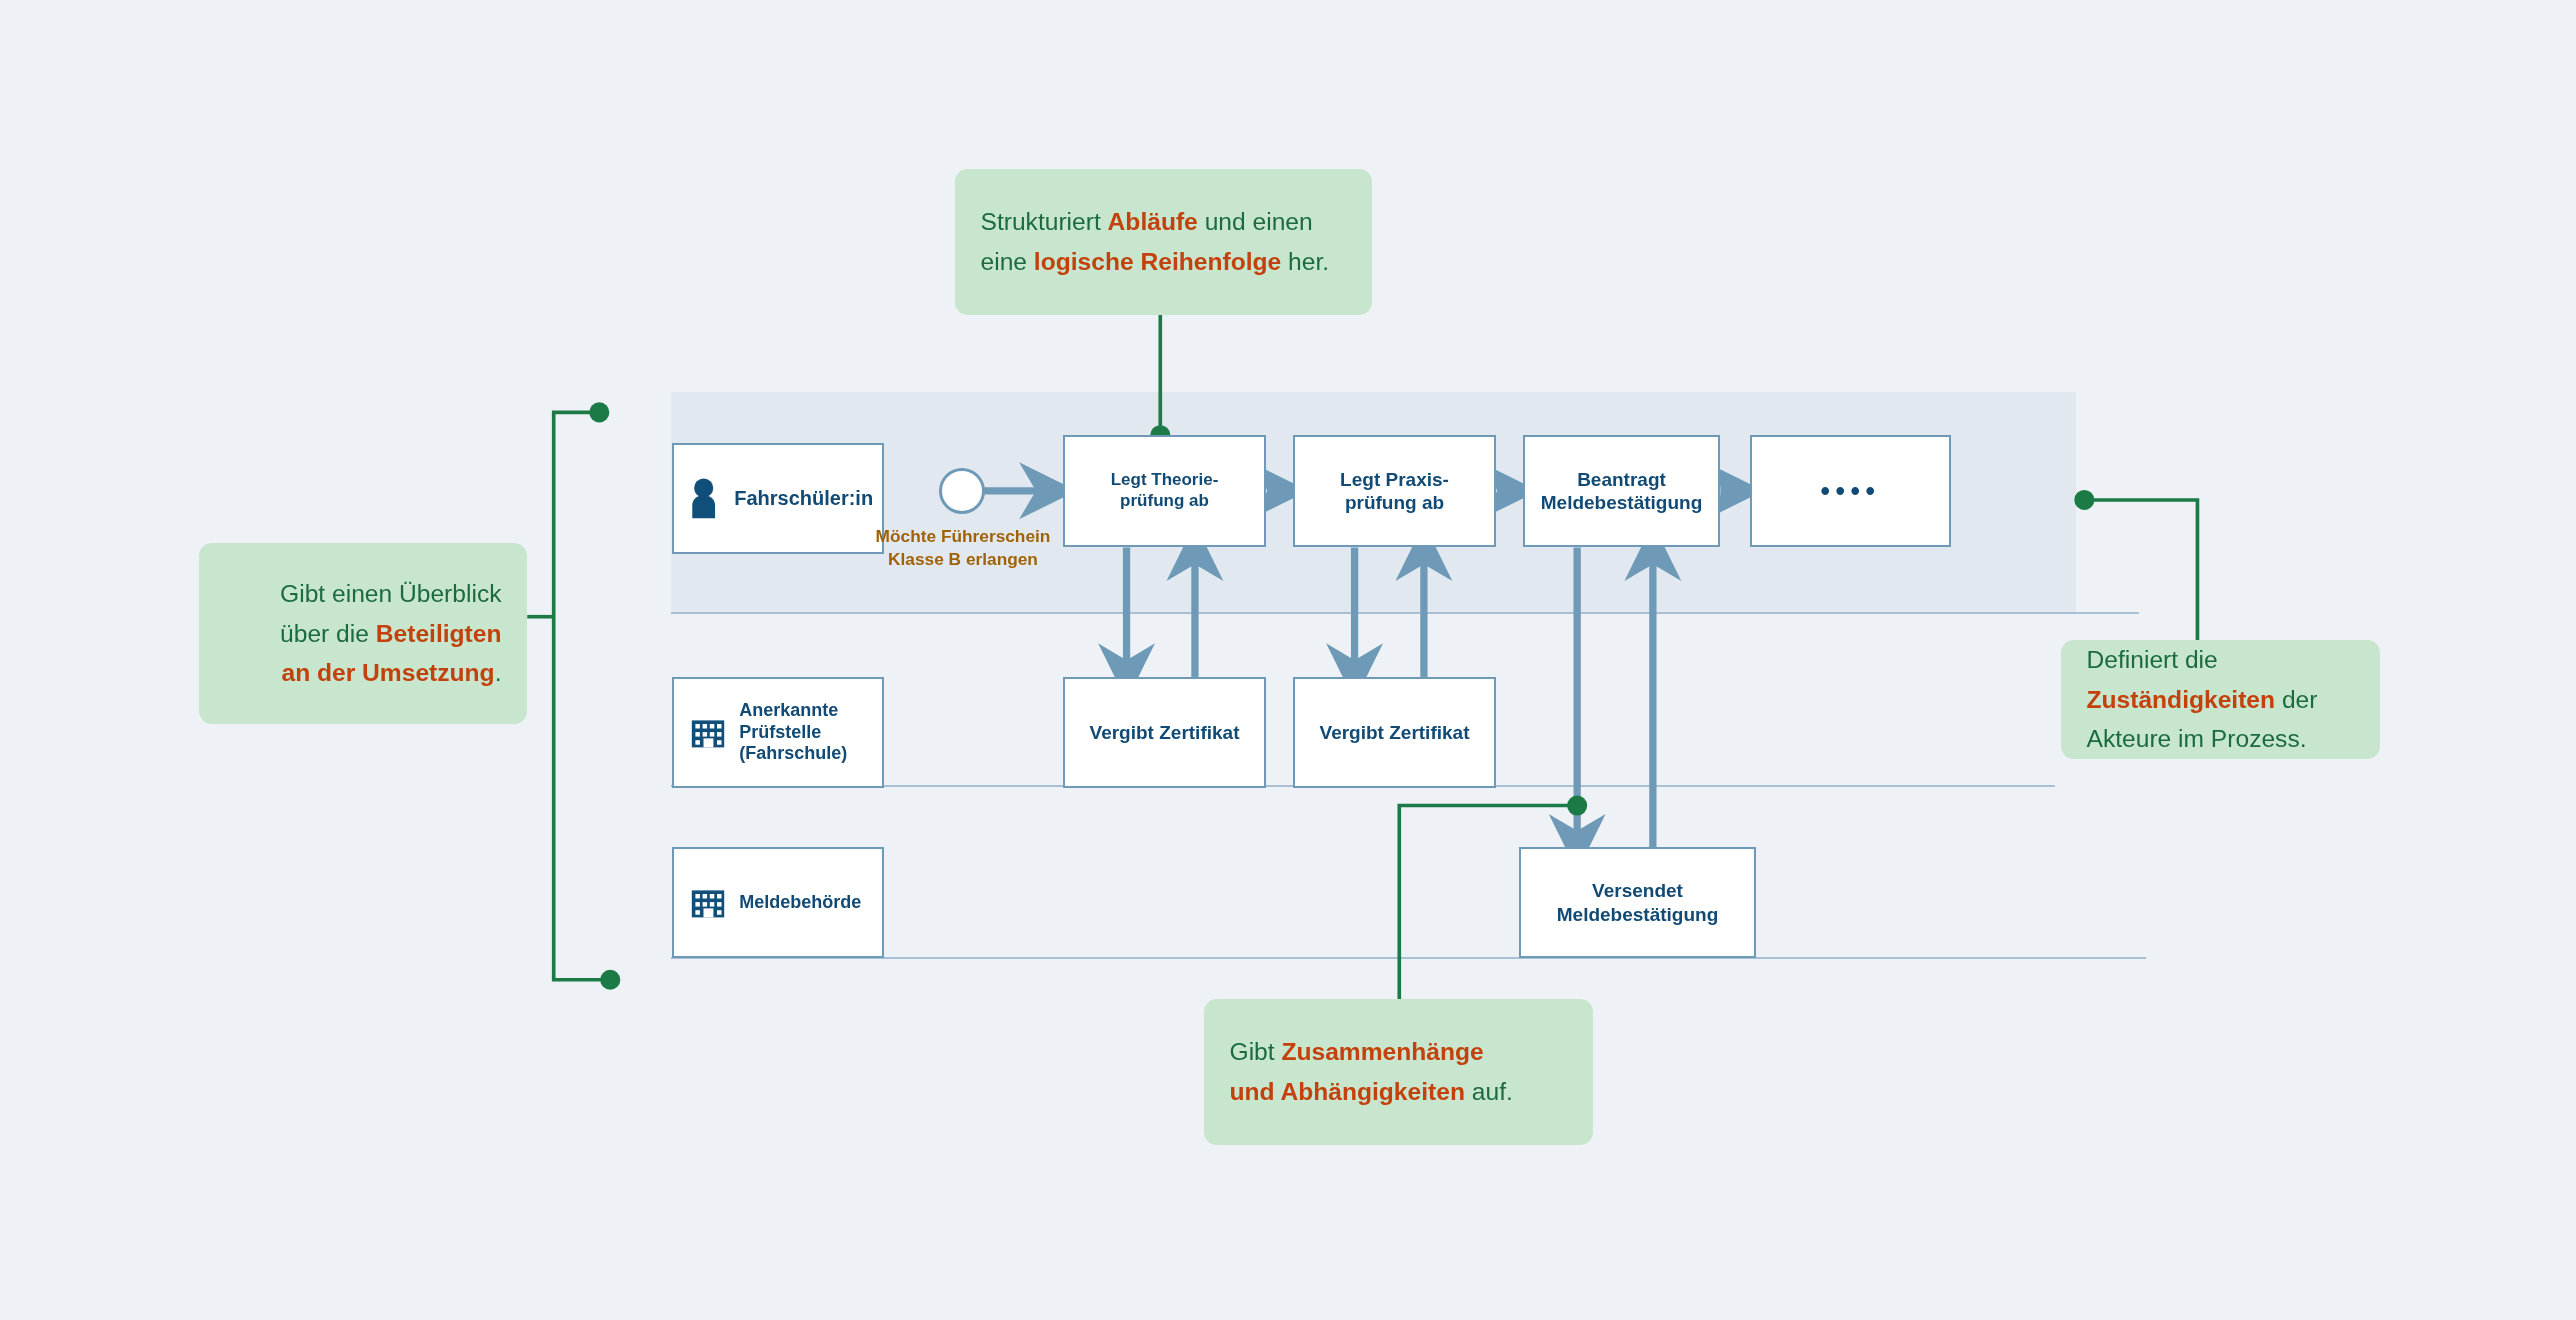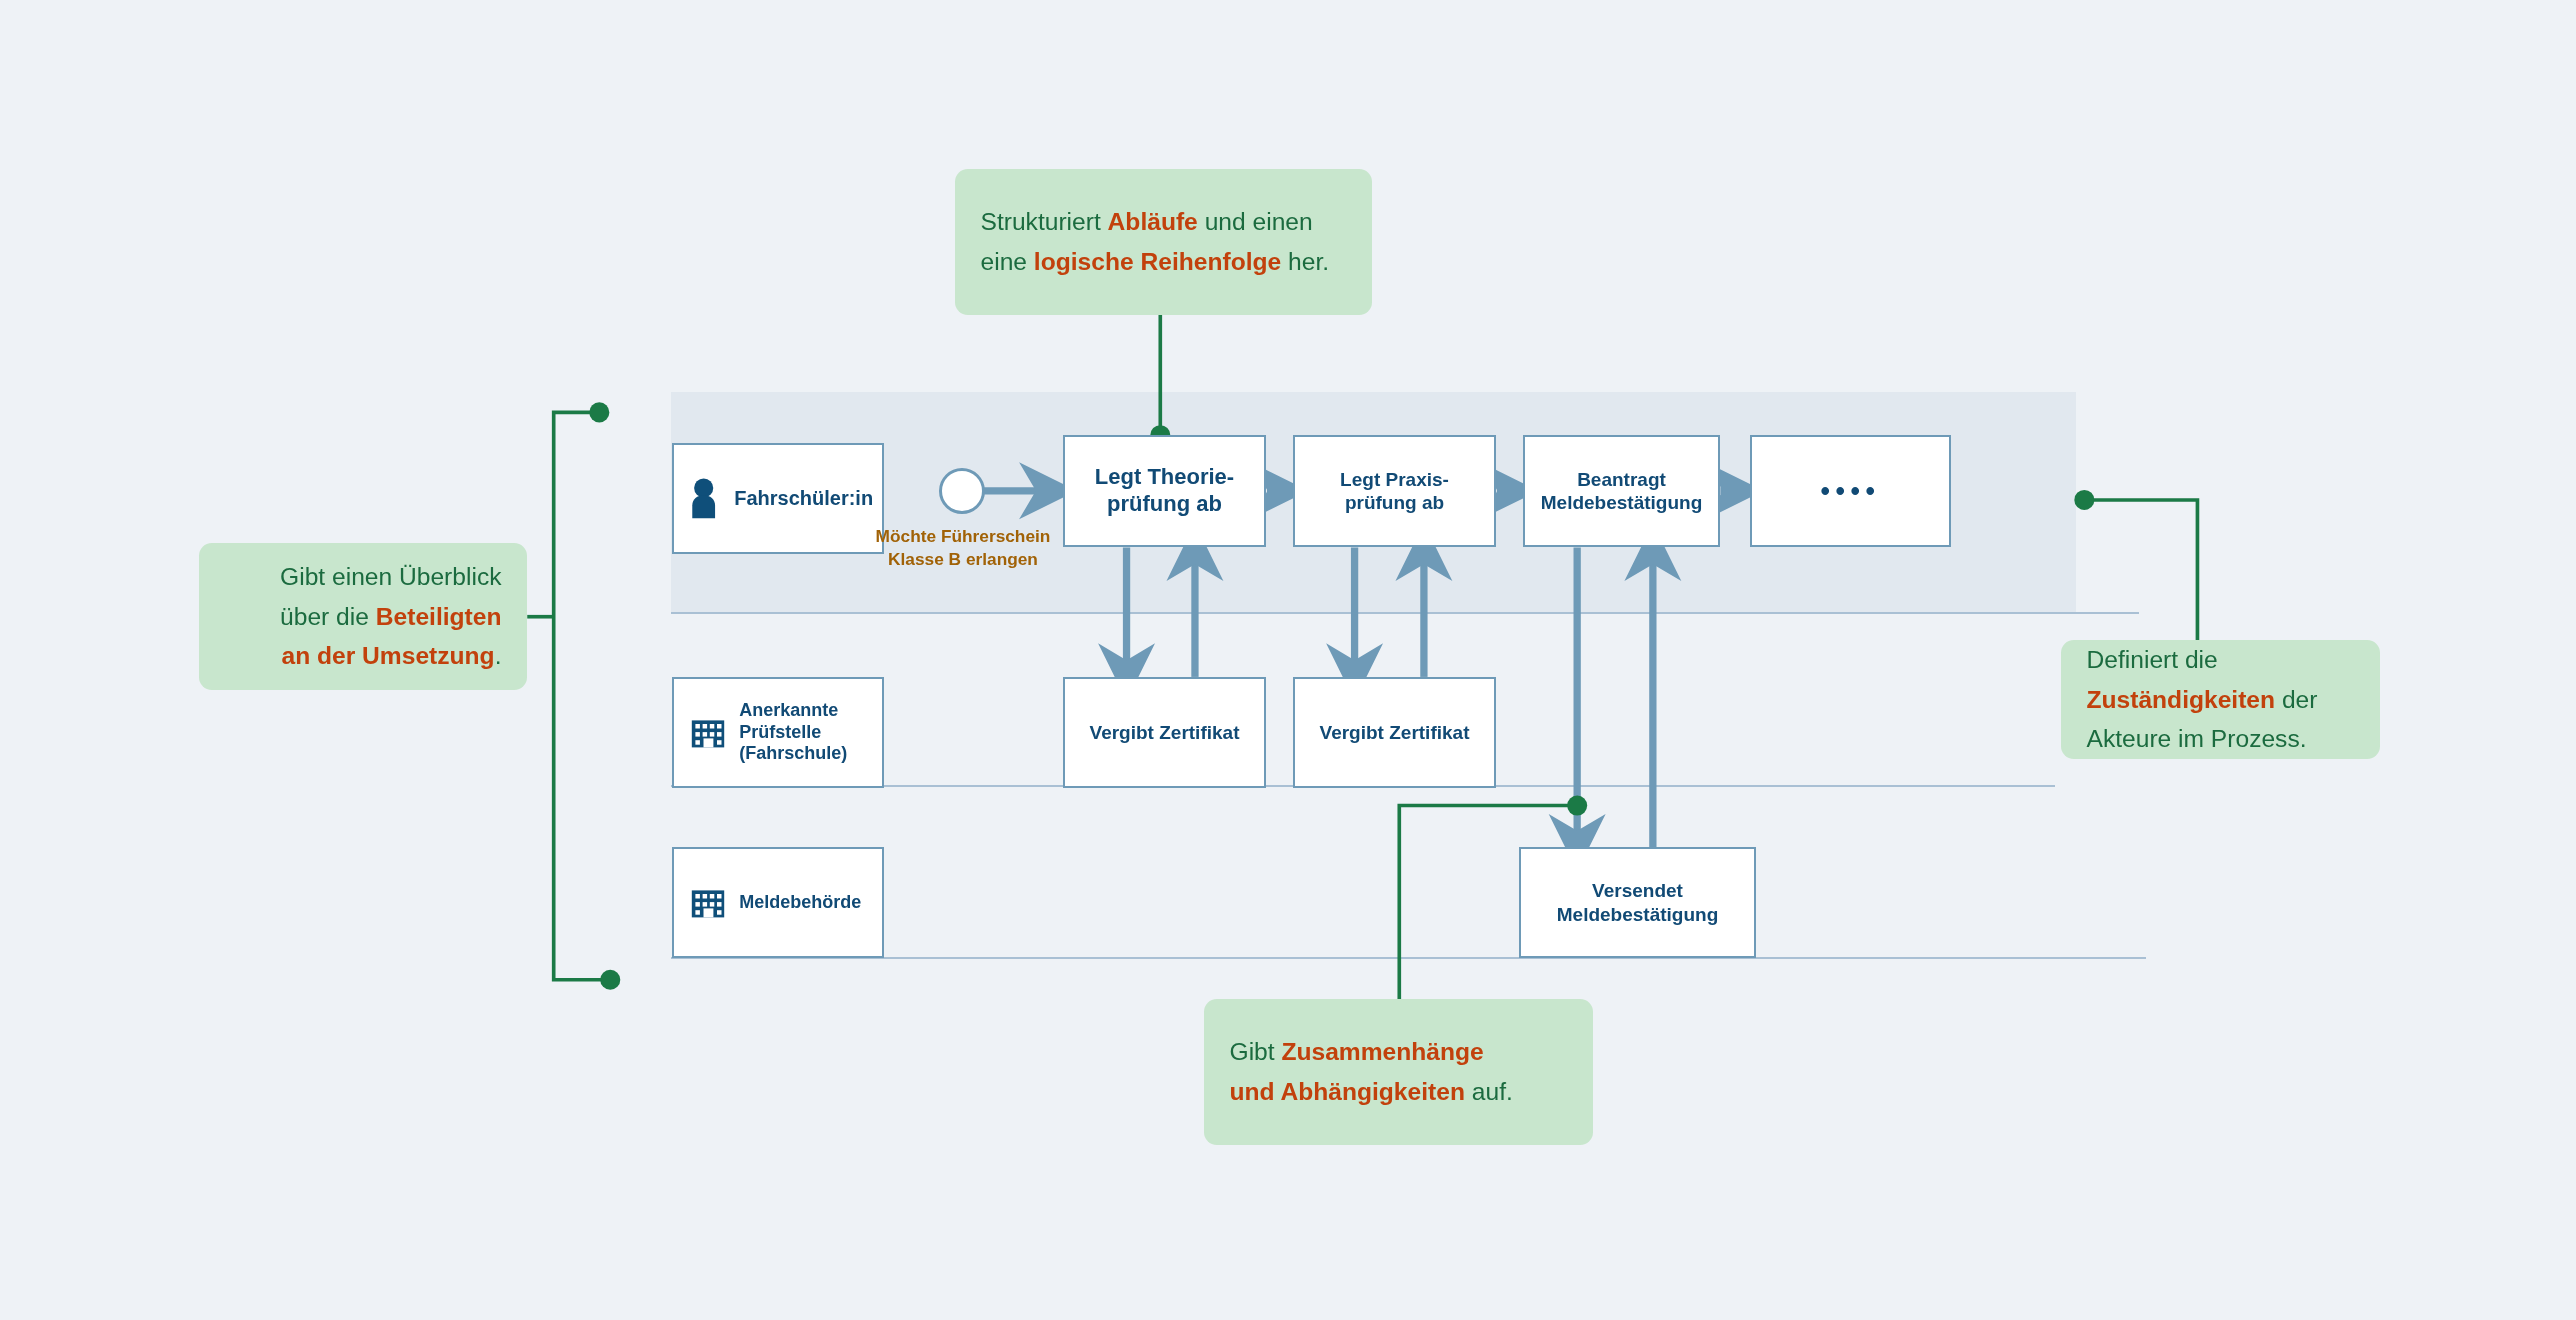--- a/index.html
+++ b/index.html
@@ -127,21 +127,21 @@
     <span class="lbl">Fahrschüler:in</span>
   </div>
 
   <div class="start-circle" style="left:939px;top:468px;width:46px;height:46px;"></div>
   <div class="start-label" style="left:867px;top:525px;width:192px;font-size:17.3px;">
     <span class="ln">Möchte</span>
     <span class="ln">Führerschein</span>
     <span class="ln">Klasse B erlangen</span>
   </div>
 
-  <div class="node" style="left:1063px;top:435px;width:203px;height:112px;font-size:22px;">
+  <div class="node" style="left:1063px;top:435px;width:203px;height:112px;font-size:17px;">
     <div>
       <span class="lbl">Legt Theorie-</span>
       <span class="lbl">prüfung ab</span>
     </div>
   </div>
 
   <div class="node" style="left:1293px;top:435px;width:203px;height:112px;font-size:19px;">
     <div>
       <span class="lbl">Legt Praxis-</span>
       <span class="lbl">prüfung ab</span>
@@ -216,21 +216,21 @@
       <span class="lbl">Versendet</span>
       <span class="lbl">Meldebestätigung</span>
     </div>
   </div>
 
   <div class="callout c-left" id="callout-top" style="left:955px;top:169px;width:417px;height:146px;padding:0 25.5px;">
       <span class="ln"><span>Strukturiert </span><b>Abläufe</b><span> und einen</span></span>
       <span class="ln"><span>eine </span><b>logische Reihenfolge</b><span> her.</span></span>
     </div>
 
-  <div class="callout c-right" id="callout-left" style="left:199px;top:543px;width:328px;height:147px;padding:0 25.5px;">
+  <div class="callout c-right" id="callout-left" style="left:199px;top:543px;width:328px;height:181px;padding:0 25.5px;">
       <span class="ln"><span>Gibt einen Überblick</span></span>
       <span class="ln"><span>über die </span><b>Beteiligten</b></span>
       <span class="ln"><b>an der Umsetzung</b><span>.</span></span>
     </div>
 
   <div class="callout c-left" id="callout-right" style="left:2061px;top:640px;width:319px;height:119px;padding:0 25.5px;">
       <span class="ln"><span>Definiert die</span></span>
       <span class="ln"><b>Zuständigkeiten</b><span> der</span></span>
       <span class="ln"><span>Akteure im Prozess.</span></span>
     </div>

